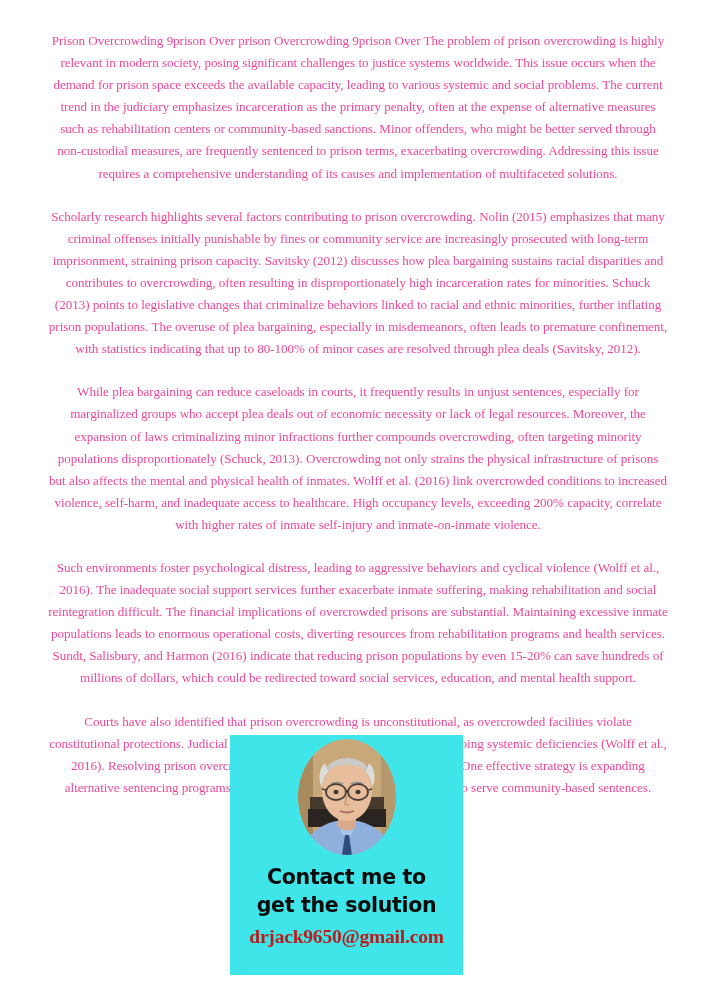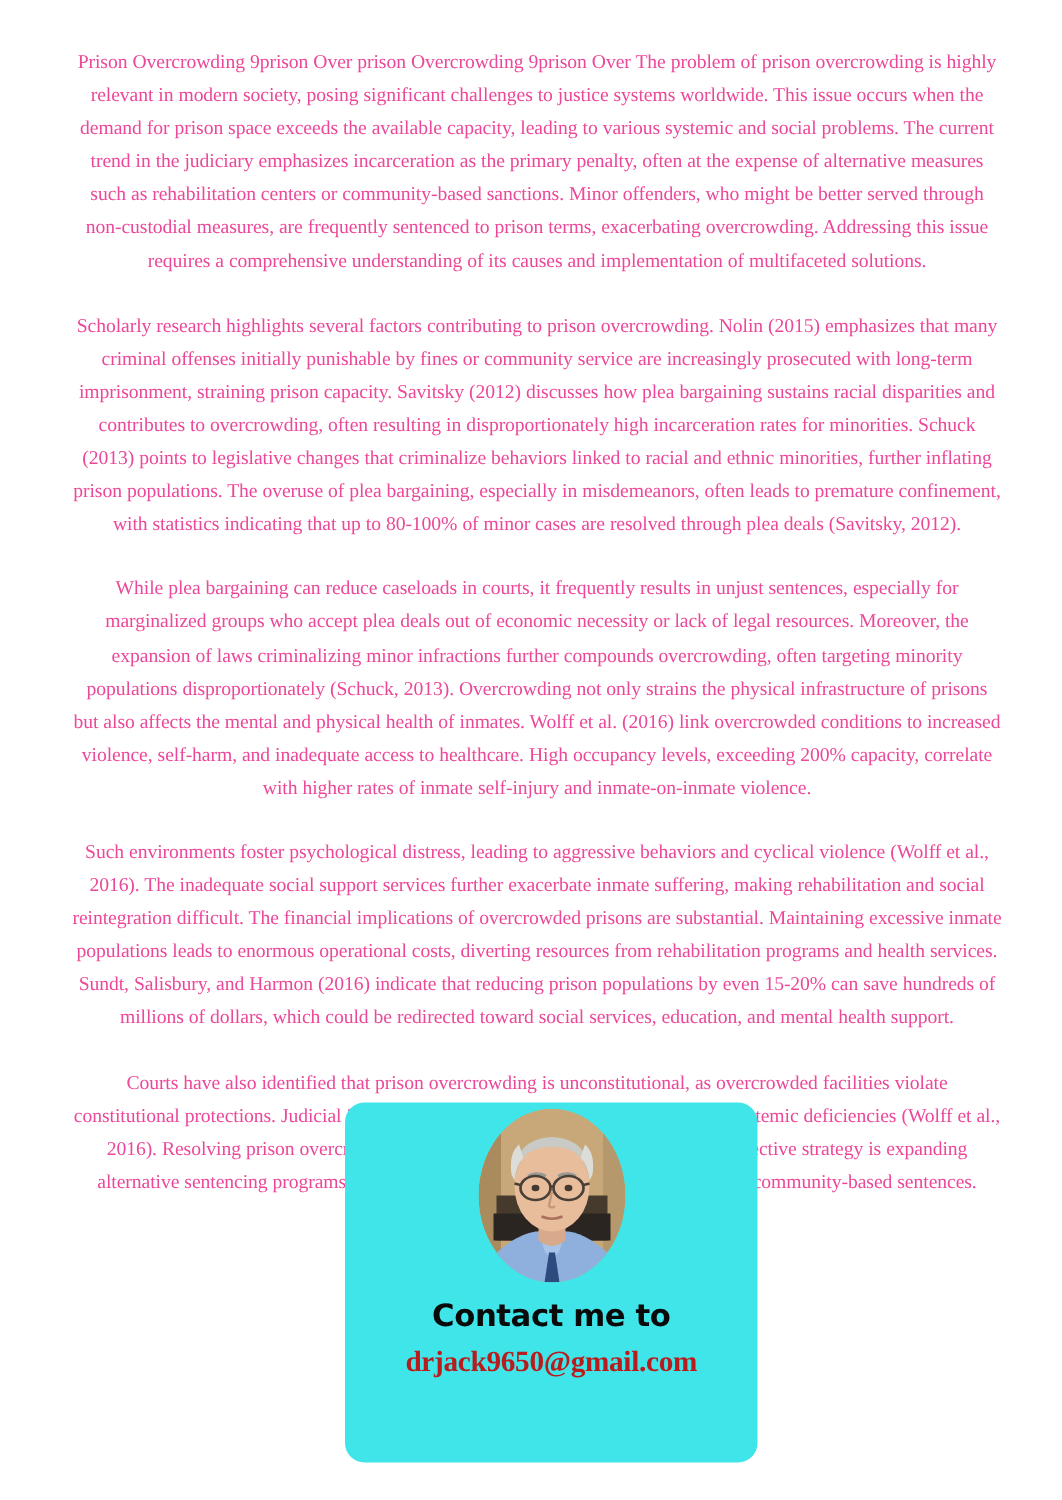--- a/index.html
+++ b/index.html
@@ -44,29 +44,28 @@
 
   .para:last-child {
     margin-bottom: 0;
   }
 
   
   #contact-overlay {
     position: absolute;
     left: 230px;
     top: 735px;
-    width: 275px;
+    width: 233px;
     height: 240px;
     background: #3fe5e8;
     z-index: 50;
     display: flex;
     flex-direction: column;
     align-items: center;
     overflow: hidden;
-    border-radius: 13px;
   }
 
   #avatar {
     width: 98px;
     height: 116px;
     margin-top: 4px;
     border-radius: 50%;
     overflow: hidden;
     position: relative;
     flex: none;
@@ -153,18 +152,19 @@
 
           <path d="M49 55 L47 65 Q49 67 51 65" stroke="#c79877" stroke-width="1.6" fill="none"></path>
 
           <path d="M42 72 Q49 75 56 72" stroke="#a9705c" stroke-width="1.8" fill="none"></path>
         </g>
       </svg>
     </div>
 
     <div class="overlay-line" id="overlay-line1">Contact me to</div>
 
+    <div class="overlay-line" id="overlay-line2">get the solution</div>
 
     <div id="overlay-email">drjack9650@gmail.com</div>
 
   </div>
 
 </div>
 
 </body></html>

